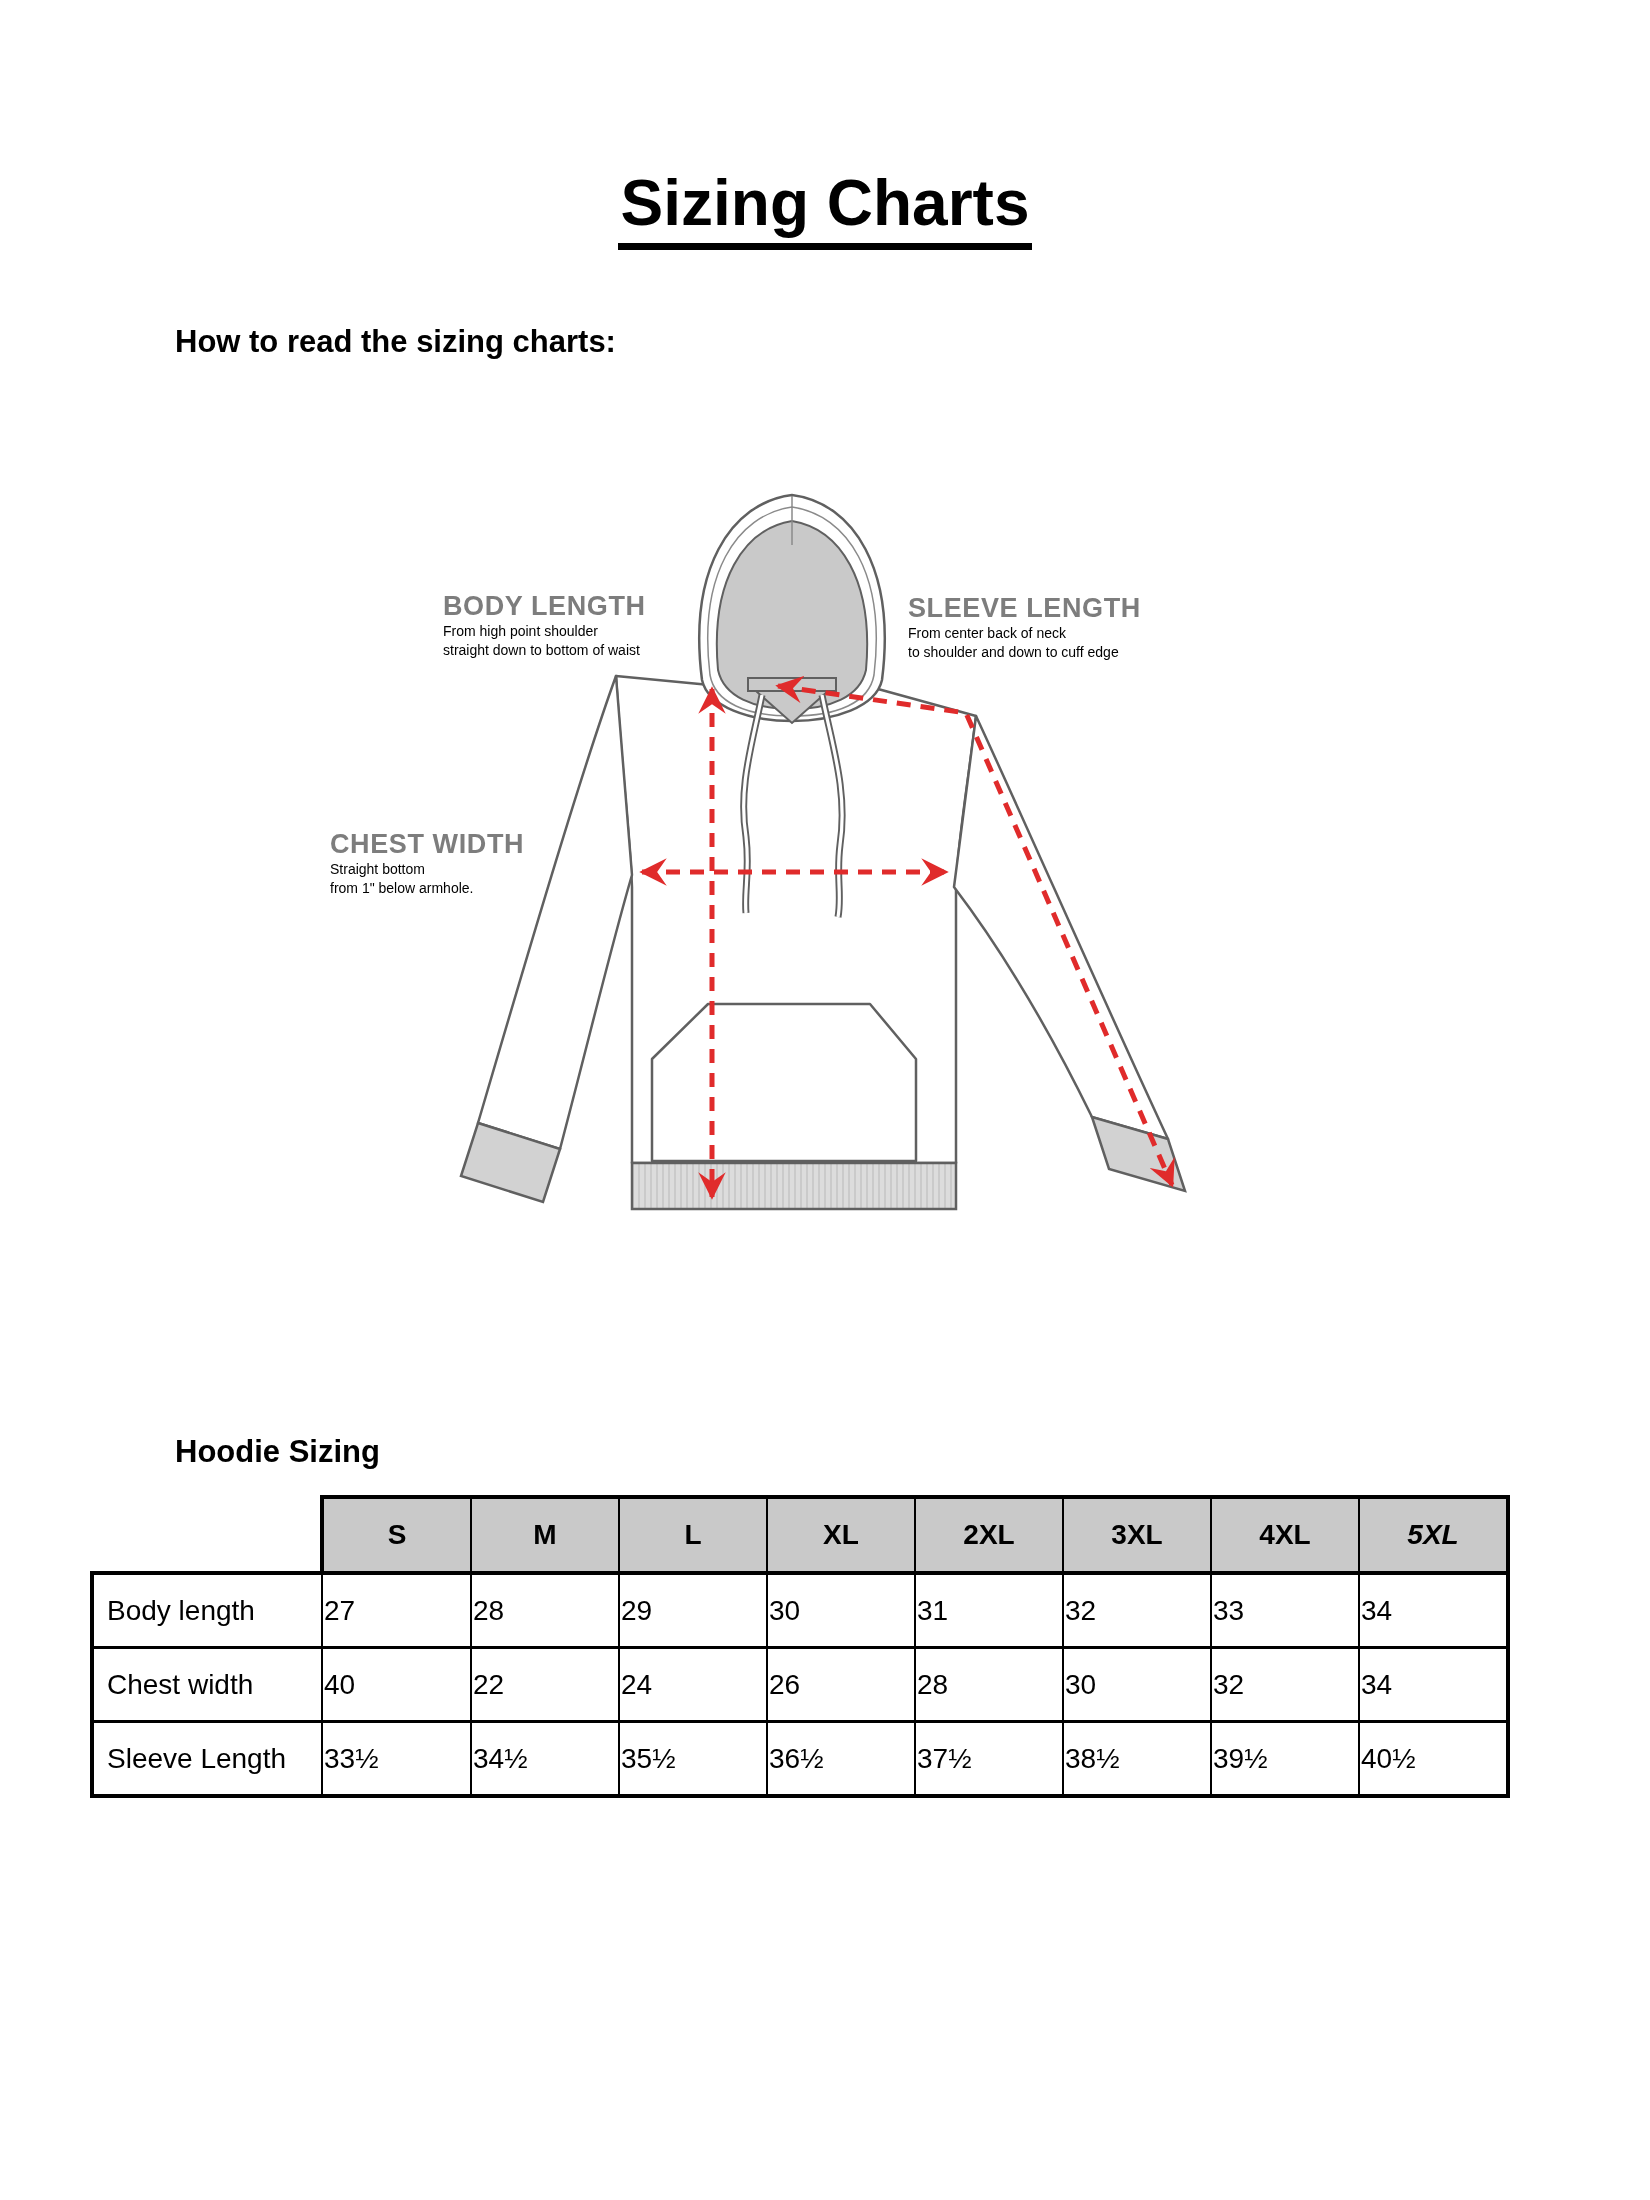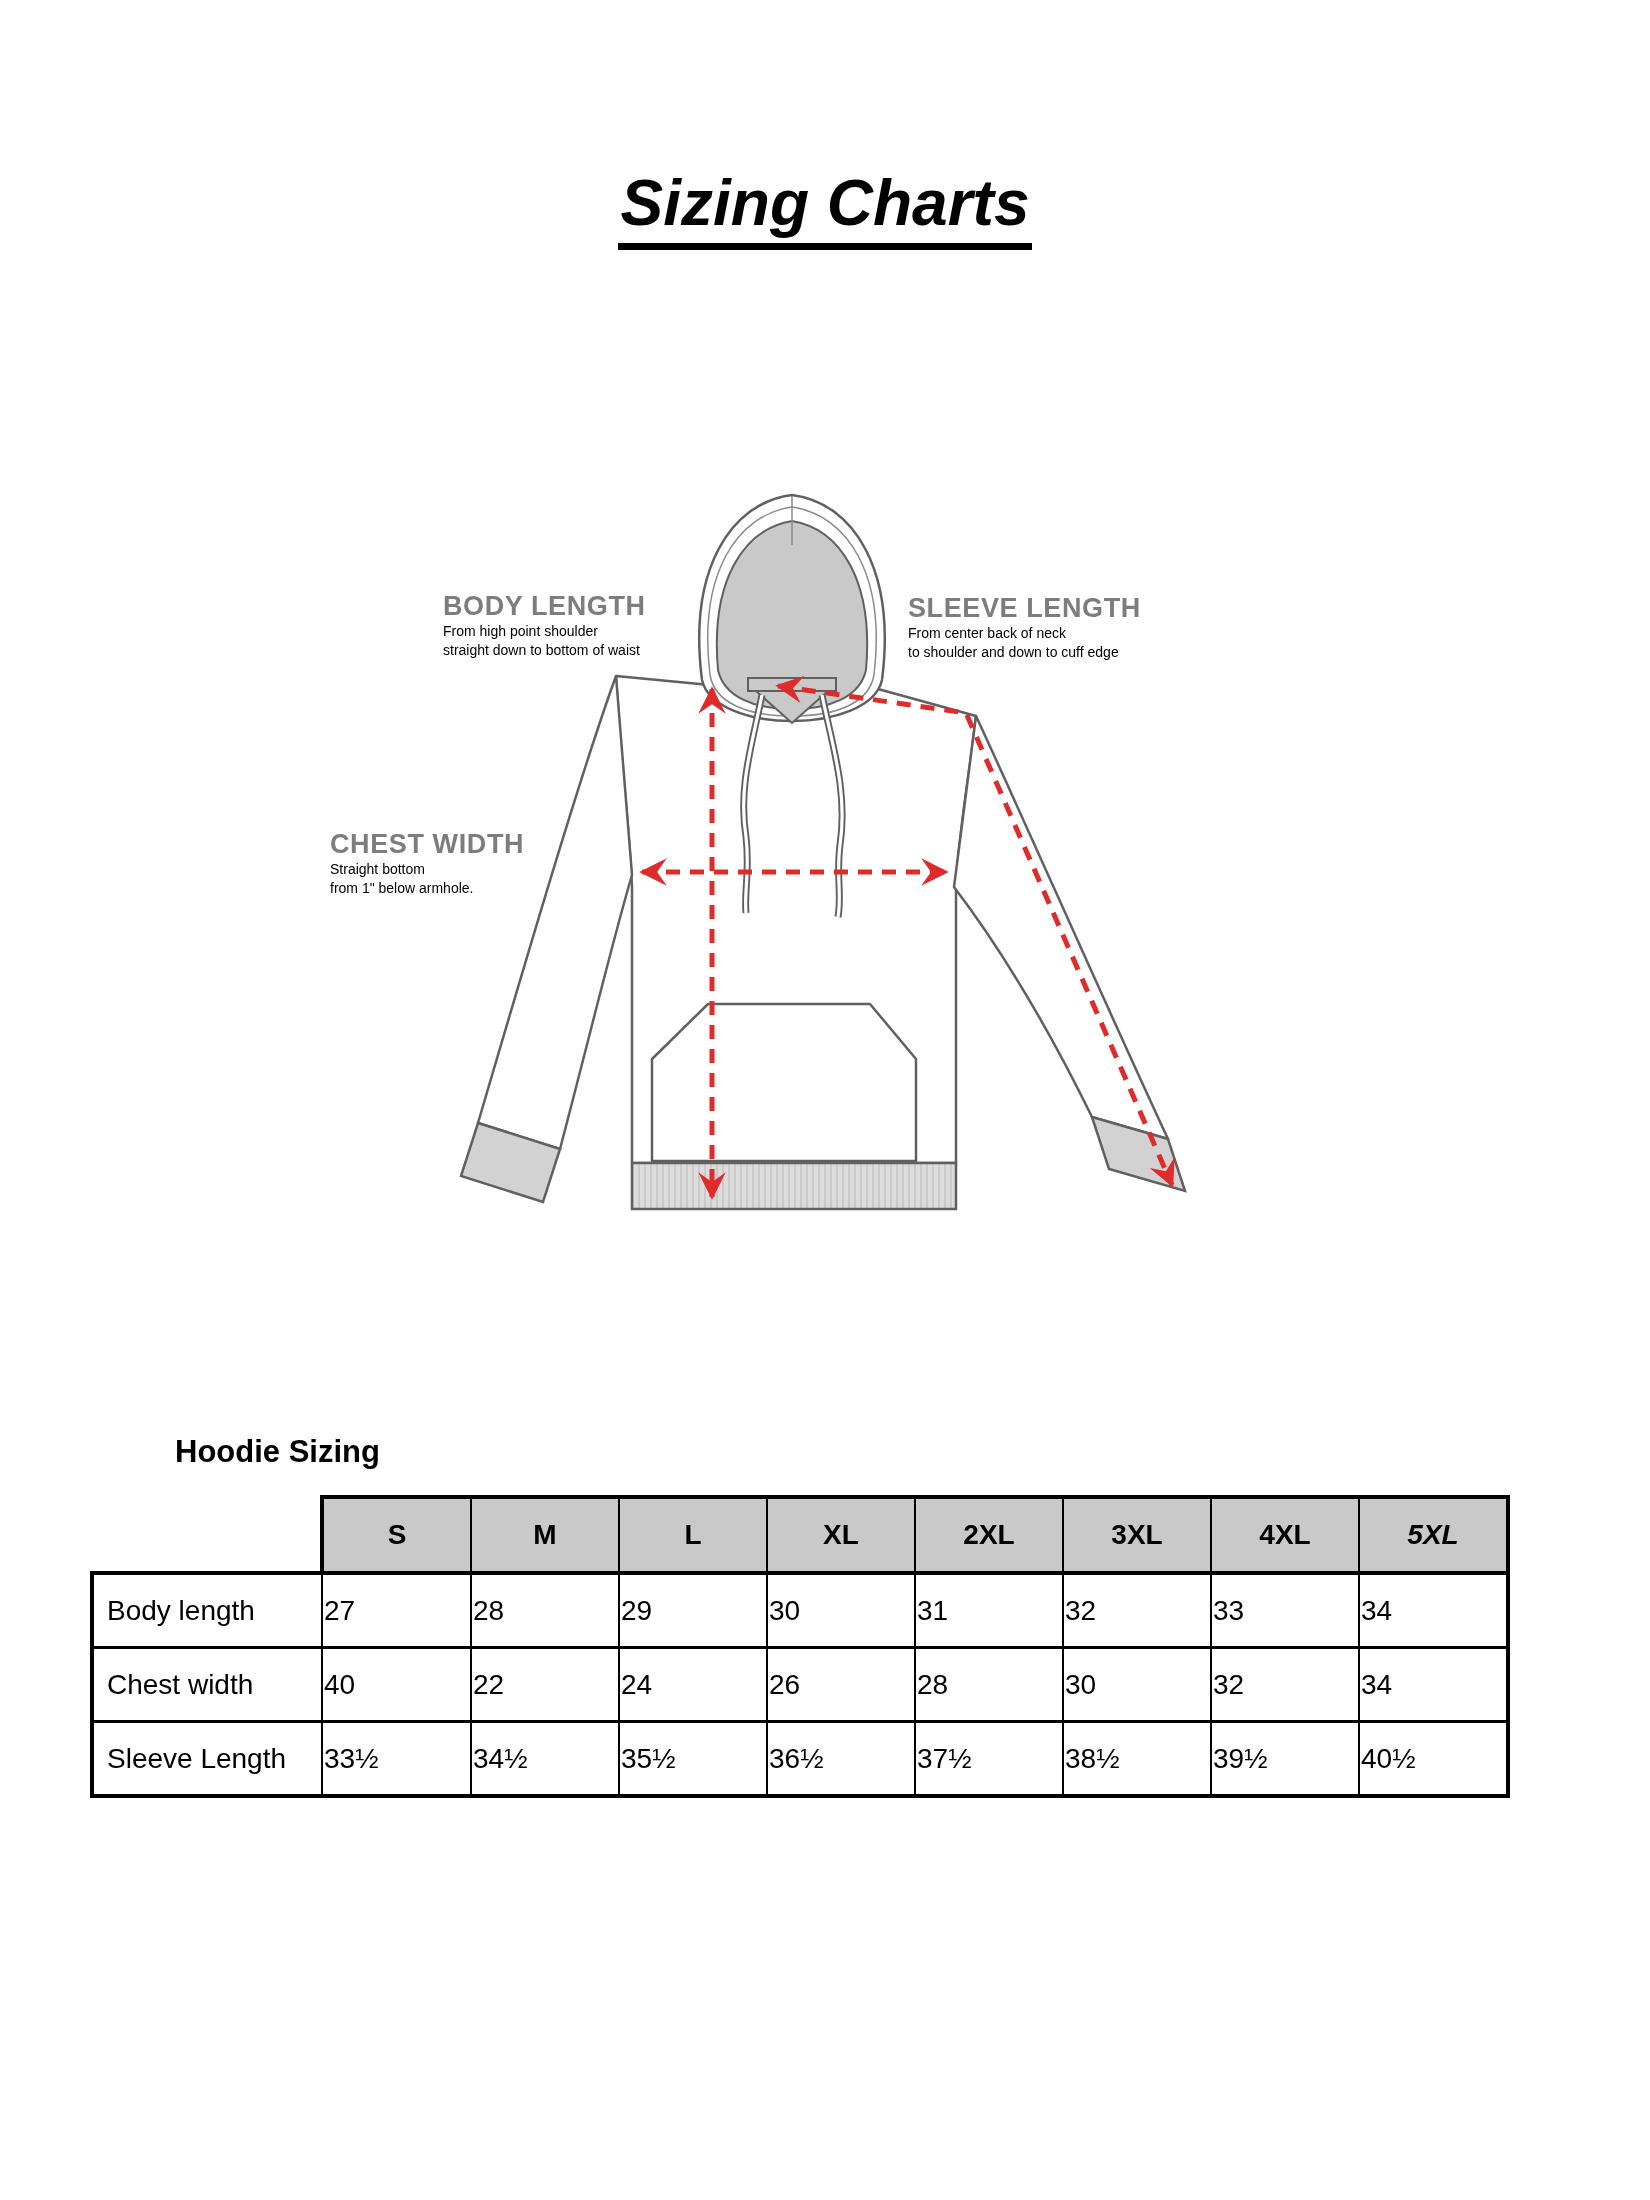--- a/index.html
+++ b/index.html
@@ -1,21 +1,21 @@
 <!DOCTYPE html>
 <html><head>
 <meta charset="utf-8">
 <style>
   html,body{margin:0;padding:0;background:#fff;}
   .page{position:relative;width:1650px;height:2200px;background:#ffffff;
         font-family:"Liberation Sans",sans-serif;color:#000;overflow:hidden;}
 
   .title{position:absolute;top:166px;left:0;width:100%;text-align:center;
          font-size:64px;font-weight:700;}
-  .title .underline{display:inline-block;border-bottom:7px solid #000;padding:0 3px 3px 3px;font-style:italic;}
+  .title .underline{display:inline-block;border-bottom:7px solid #000;padding:0 3px 3px 3px;}
 
   .sec-heading{position:absolute;font-size:31px;font-weight:700;}
   .howto{left:175px;top:324px;}
   .hsizing{left:175px;top:1434px;}
 
   .footnote{position:absolute;left:175px;top:1858px;font-size:28px;}
 
   .diagram{position:absolute;left:300px;top:475px;width:920px;height:830px;}
   .diagram svg{position:absolute;left:0;top:0;}
   .dlabel{position:absolute;}
@@ -42,20 +42,21 @@
 </style>
 </head>
 <body>
 
 <div class="page">
 
   <div class="title">
     <span class="underline">Sizing Charts</span>
   </div>
 
+  <div class="sec-heading howto">How to read the sizing charts:</div>
 
   <div class="diagram">
     <svg width="920" height="830" viewBox="0 0 920 830">
       <defs>
         <marker id="arr" viewBox="0 0 10 10" refX="9" refY="5" markerWidth="5.5" markerHeight="5.5" orient="auto-start-reverse">
           <path d="M0,0 L10,5 L0,10 L3.5,5 Z" fill="#e02b2b"></path>
         </marker>
         <pattern id="rib" width="6" height="12" patternUnits="userSpaceOnUse">
           <rect width="6" height="12" fill="#dcdcdc"></rect>
           <line x1="3" y1="0" x2="3" y2="12" stroke="#c6c6c6" stroke-width="1.6"></line>

